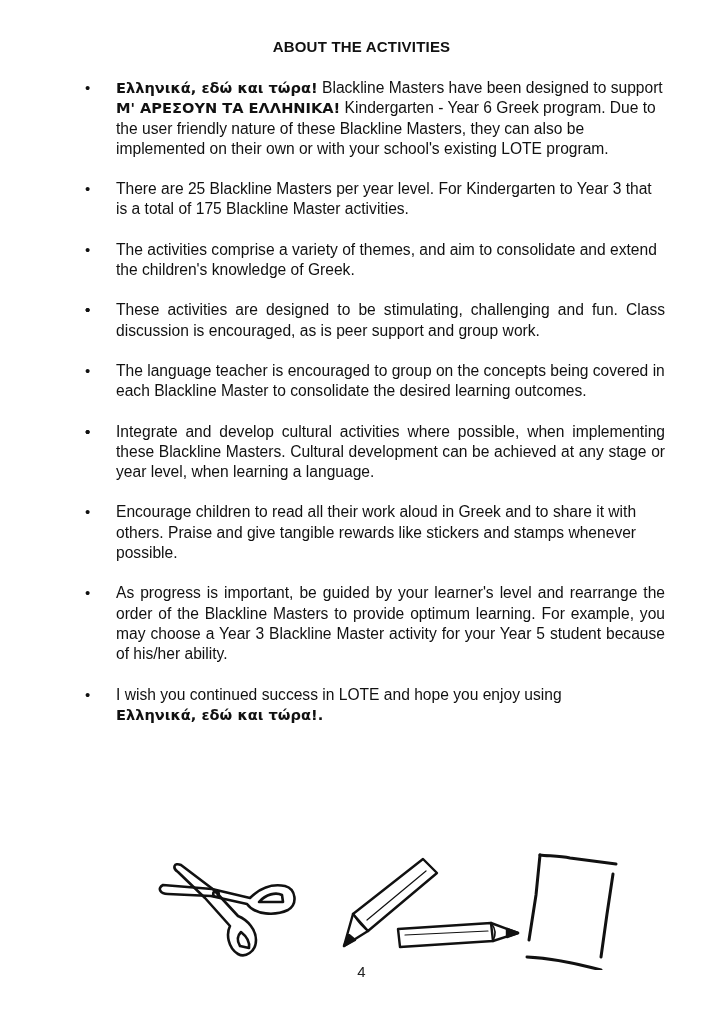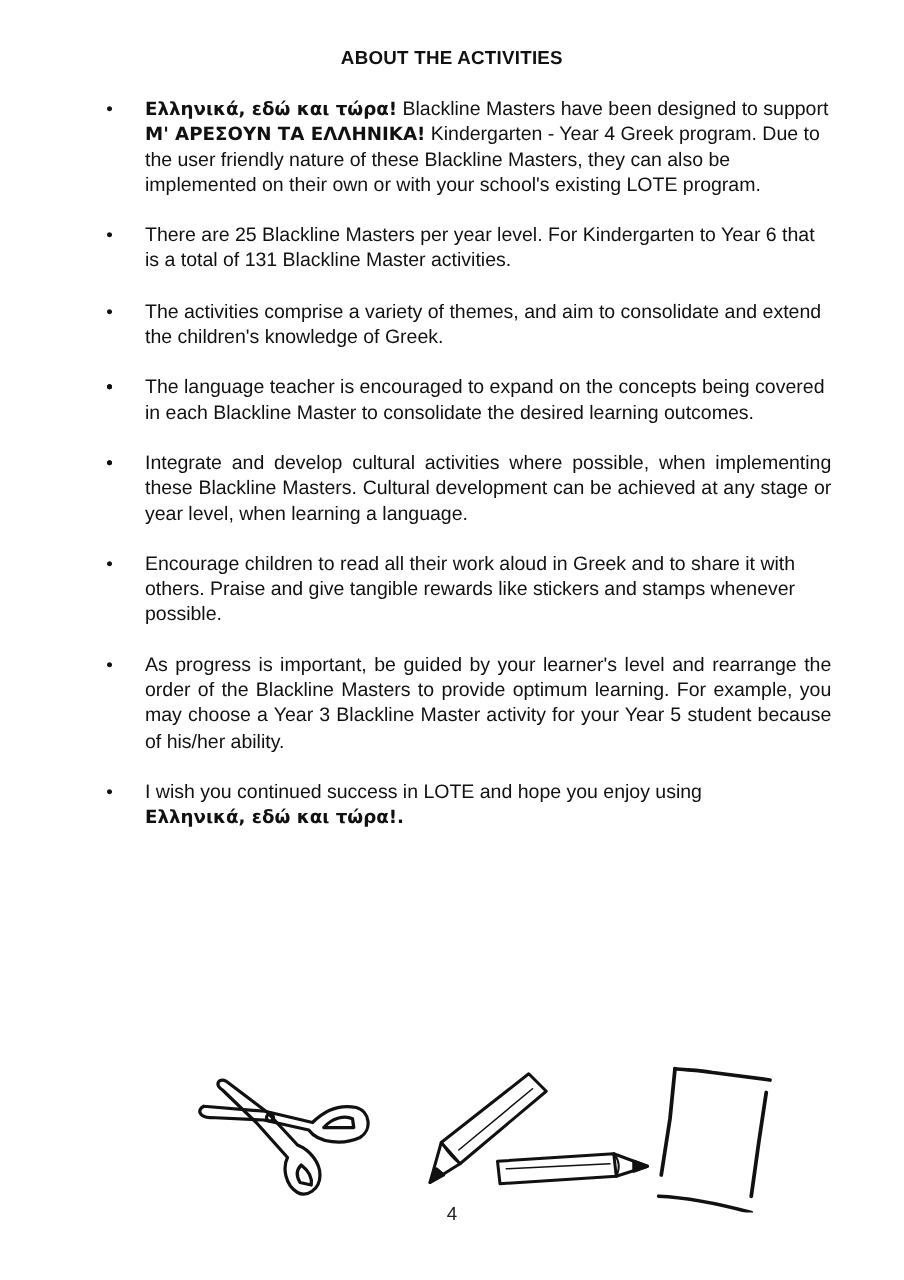--- a/index.html
+++ b/index.html
@@ -77,39 +77,40 @@
     }
   </style>
 </head>
 <body>
 
 <div class="page-title">ABOUT THE ACTIVITIES</div>
 
 <ul class="bullet-list">
   <li class="bullet-item">
     <span class="bullet-dot">•</span>
-    <span class="greek-bold">Ελληνικά, εδώ και τώρα!</span><span> Blackline Masters have been designed to support </span><span class="greek-bold">Μ' ΑΡΕΣΟΥΝ ΤΑ ΕΛΛΗΝΙΚΑ!</span><span> Kindergarten - Year 4 Greek program. Due to the user friendly nature of these Blackline Masters, they can also be implemented on their own or with your school's existing LOTE program.</span>
+    <span class="greek-bold">Ελληνικά, εδώ και τώρα!</span><span> Blackline Masters have been designed to support </span><span class="greek-bold">Μ' ΑΡΕΣΟΥΝ ΤΑ ΕΛΛΗΝΙΚΑ!</span><span> Kindergarten - Year 6 Greek program. Due to the user friendly nature of these Blackline Masters, they can also be implemented on their own or with your school's existing LOTE program.</span>
   </li>
   <li class="bullet-item">
     <span class="bullet-dot">•</span>
-    <span>There are 25 Blackline Masters per year level. For Kindergarten to Year 6 that is a total of 131 Blackline Master activities.</span>
+    <span>There are 25 Blackline Masters per year level. For Kindergarten to Year 3 that is a total of 175 Blackline Master activities.</span>
   </li>
   <li class="bullet-item">
     <span class="bullet-dot">•</span>
     <span>The activities comprise a variety of themes, and aim to consolidate and extend the children's knowledge of Greek.</span>
   </li>
   <li class="bullet-item justify">
     <span class="bullet-dot">•</span>
   </li>
   <li class="bullet-item justify">
     <span class="bullet-dot">•</span>
+    <span>These activities are designed to be stimulating, challenging and fun. Class discussion is encouraged, as is peer support and group work.</span>
   </li>
   <li class="bullet-item">
     <span class="bullet-dot">•</span>
-    <span>The language teacher is encouraged to expand on the concepts being covered in each Blackline Master to consolidate the desired learning outcomes.</span>
+    <span>The language teacher is encouraged to group on the concepts being covered in each Blackline Master to consolidate the desired learning outcomes.</span>
   </li>
   <li class="bullet-item">
     <span class="bullet-dot">•</span>
   </li>
   <li class="bullet-item justify">
     <span class="bullet-dot">•</span>
     <span>Integrate and develop cultural activities where possible, when implementing these Blackline Masters. Cultural development can be achieved at any stage or year level, when learning a language.</span>
   </li>
   <li class="bullet-item">
     <span class="bullet-dot">•</span>

